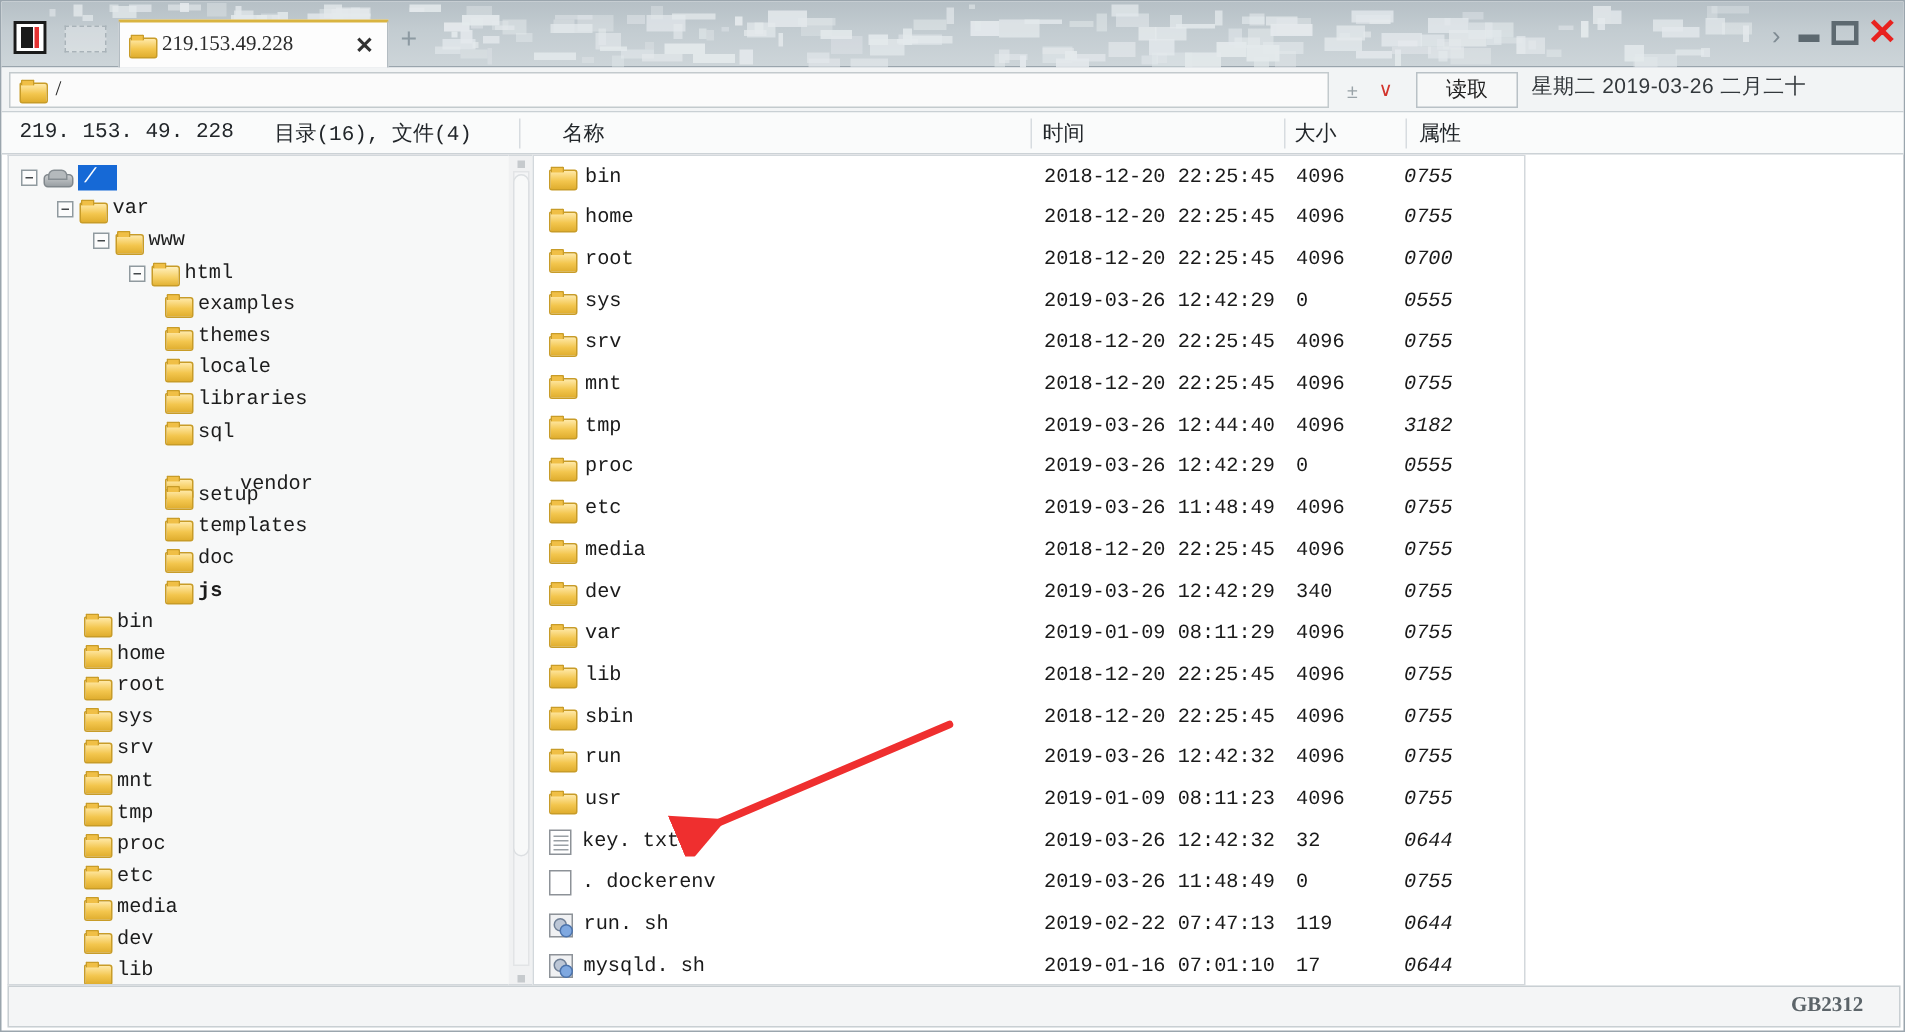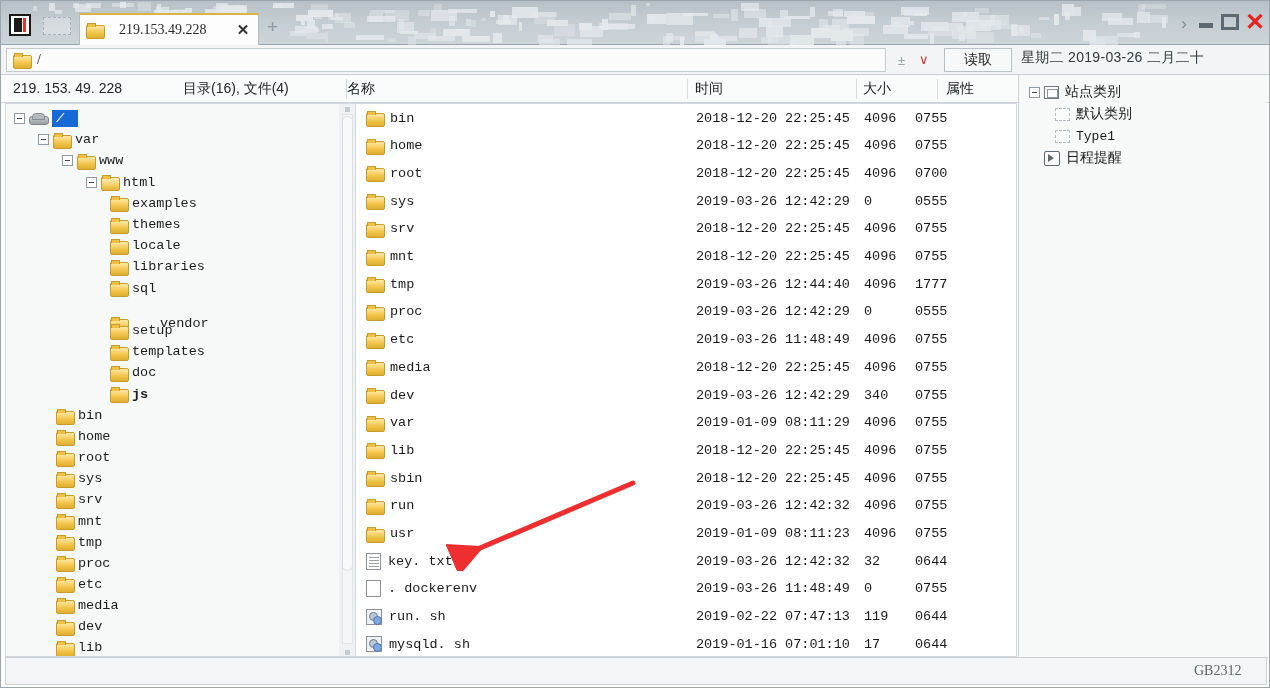--- a/index.html
+++ b/index.html
@@ -42,21 +42,21 @@
     border: 1px dashed #a9b3b9; background: rgba(255,255,255,.28); z-index: 5;
   }
 
   .tab {
     position: absolute; left: 78px; top: 12px; width: 180px; height: 32px;
     background: #fdfdfd; border: 1px solid #b3bcc2; border-bottom: none;
     border-top: 2px solid #d9b441;
     display: flex; align-items: center; padding: 0 6px; z-index: 6;
   }
   .tab-title {
-    flex: 1; font-size: 14px; color: #2b2b2b; margin-left: 16px;
+    flex: 1; font-size: 14px; color: #2b2b2b; margin-left: 5px;
     font-family: "Liberation Serif", serif; white-space: nowrap;
   }
   .tab-close {
     width: 18px; text-align: center; font-size: 15px; font-weight: bold;
     color: #333; cursor: pointer;
   }
   .tab-add {
     position: absolute; left: 266px; top: 18px; font-size: 19px;
     color: #8d9aa2; z-index: 6; cursor: pointer; line-height: 16px;
   }
@@ -94,21 +94,21 @@
     cursor: pointer;
   }
   .datebar {
     position: absolute; left: 1020px; top: 4px; font-size: 14px; color: #33383c;
     letter-spacing: .3px;
   }
 
   
   .colhdr {
     position: absolute; left: 0; top: 74px; width: 1270px; height: 28px;
-    background: #fafbfb; border-bottom: 1px solid #ccd2d6;
+    background: #fafbfb; border-bottom: 1px solid #ccd2d6; font-family: Liberation Mono, monospace;
   }
   .ch { position: absolute; top: 5px; font-size: 14px; color: #22262a; }
   .ch-sep { position: absolute; top: 4px; width: 1px; height: 20px; background: #d7dce0; }
 
   
   .tree-panel {
     position: absolute; left: 4px; top: 102px; width: 334px; height: 554px;
     background: #f7f8f8; border: 1px solid #d3d8dc; border-right: none;
     overflow: hidden;
   }
@@ -185,21 +185,21 @@
   
   .frow {
     position: absolute; left: 0; width: 662px; height: 28px;
     display: flex; align-items: center;
     font-family: "Liberation Mono", monospace; font-size: 13.5px; color: #1a1a1a;
   }
   .f-name { position: absolute; left: 10px; display: flex; align-items: center; }
   .f-name .nm { margin-left: 7px; }
   .f-time { position: absolute; left: 340px; }
   .f-size { position: absolute; left: 508px; }
-  .f-attr { position: absolute; left: 559px; }
+  .f-attr { position: absolute; left: 580px; font-style: italic; }
 
   
   .ico-doc { width: 15px; height: 17px; position: relative; flex: 0 0 15px;
     background: #ffffff; border: 1px solid #8d9298; }
   .ico-doc i {
     position: absolute; left: 2px; width: 10px; height: 1px; background: #9aa0a5;
   }
   .ico-doc i:nth-child(1){ top: 3px; } .ico-doc i:nth-child(2){ top: 6px; }
   .ico-doc i:nth-child(3){ top: 9px; } .ico-doc i:nth-child(4){ top: 12px; }
   
@@ -253,21 +253,21 @@
   
   .arrow { position: absolute; left: 430px; top: 470px; z-index: 40; pointer-events: none; }
 
   
   .watermark {
     position: absolute; left: 985px; top: 661px; font-size: 15px;
     color: #e2e5e7; letter-spacing: .4px; z-index: 30; white-space: nowrap;
   }
   .gb-badge {
     position: absolute; left: 1193px; top: 662px; font-size: 14px;
-    color: #5c6469; font-family: "Liberation Serif", serif; z-index: 31;
+    color: #5c6469; font-family: "Liberation Serif", serif; z-index: 31; font-weight: bold;
   }
 </style>
 </head>
 <body>
 
 <div class="app">
 
   <div class="titlebar">
     <div class="mosaic" id="mosaic">
         <div class="mz" style="left: 578px; top: 22px; width: 13px; height: 7px; opacity: 0.91;"></div>
@@ -472,21 +472,21 @@
     <div class="addr-pm">±</div>
     <div class="addr-chev">∨</div>
     <div class="read-btn">读取</div>
     <div class="datebar">星期二  2019-03-26  二月二十</div>
   </div>
 
   <div class="colhdr">
     <div class="ch" style="left:12px;">219. 153. 49. 228</div>
     <div class="ch" style="left:182px;">目录(16), 文件(4)</div>
     <div class="ch-sep" style="left:345px;"></div>
-    <div class="ch" style="left:346px;">名称</div>
+    <div class="ch" style="left:374px;">名称</div>
     <div class="ch-sep" style="left:686px;"></div>
     <div class="ch" style="left:694px;">时间</div>
     <div class="ch-sep" style="left:855px;"></div>
     <div class="ch" style="left:862px;">大小</div>
     <div class="ch-sep" style="left:936px;"></div>
     <div class="ch" style="left:945px;">属性</div>
   </div>
 
   <div class="tree-panel">
     <div id="tree-root-node">
@@ -668,21 +668,21 @@
           <div class="f-size">4096</div>
           <div class="f-attr">0755</div>
         </div>
         <div class="frow" style="top: 166.2px;">
           <div class="f-name">
             <span class="fico"></span>
             <span class="nm">tmp</span>
           </div>
           <div class="f-time">2019-03-26 12:44:40</div>
           <div class="f-size">4096</div>
-          <div class="f-attr">1777</div>
+          <div class="f-attr">3182</div>
         </div>
         <div class="frow" style="top: 193.9px;">
           <div class="f-name">
             <span class="fico"></span>
             <span class="nm">proc</span>
           </div>
           <div class="f-time">2019-03-26 12:42:29</div>
           <div class="f-size">0</div>
           <div class="f-attr">0555</div>
         </div>
@@ -795,42 +795,20 @@
             <span class="ico-sh"></span>
             <span class="nm">mysqld. sh</span>
           </div>
           <div class="f-time">2019-01-16 07:01:10</div>
           <div class="f-size">17</div>
           <div class="f-attr">0644</div>
         </div>
       </div>
   </div>
 
-  <div class="right-panel">
-    <div id="side-nodes">
-        <div class="rnode" style="left: 10px; top: 6px;">
-          <span class="r-exp"></span>
-          <span class="r-catico"></span>
-          <span class="rlbl">站点类别</span>
-        </div>
-        <div class="rnode" style="left: 36px; top: 28px;">
-          <span class="r-dash"></span>
-          <span class="rlbl">默认类别</span>
-        </div>
-        <div class="rnode" style="left: 36px; top: 50px;">
-          <span class="r-dash"></span>
-          <span class="rlbl mono">Type1</span>
-        </div>
-        <div class="rnode" style="left: 10px; top: 72px;">
-          <span style="width: 15px; flex: 0 0 15px;"></span>
-          <span class="r-clock"></span>
-          <span class="rlbl">日程提醒</span>
-        </div>
-      </div>
-  </div>
 
   <svg class="arrow" width="220" height="100" viewBox="0 0 220 100">
     <defs>
       <marker id="ah" markerWidth="7" markerHeight="7" refX="5.5" refY="3.5" orient="auto">
         <path d="M7,0 L7,7 L0,3.5 z" fill="#ef2f2f"></path>
       </marker>
     </defs>
     <line x1="202" y1="12" x2="28" y2="86" stroke="#ef2f2f" stroke-width="5" marker-end="url(#ah)" stroke-linecap="round"></line>
   </svg>
 

